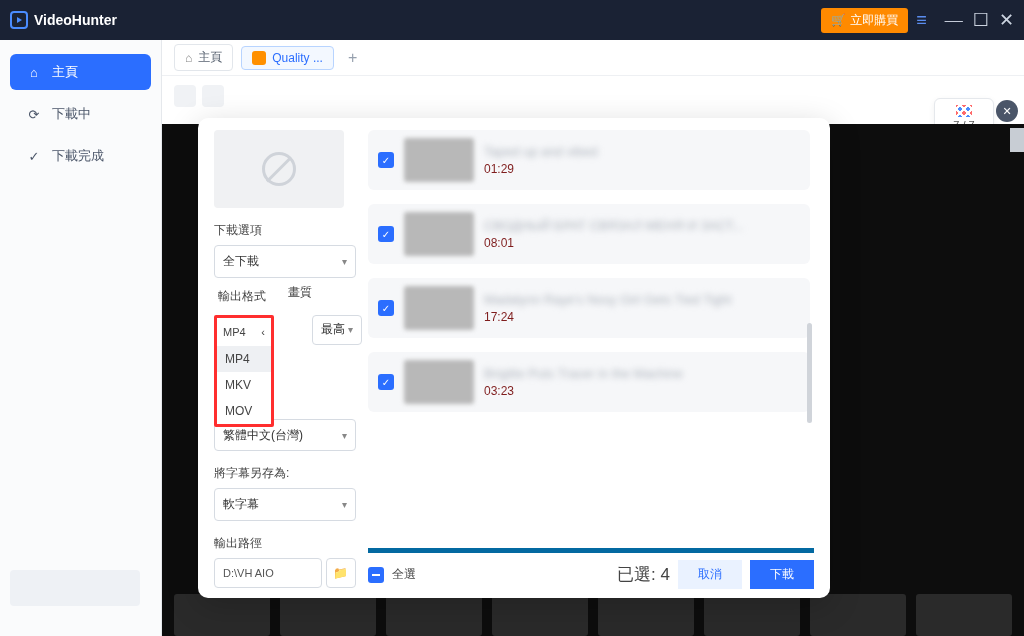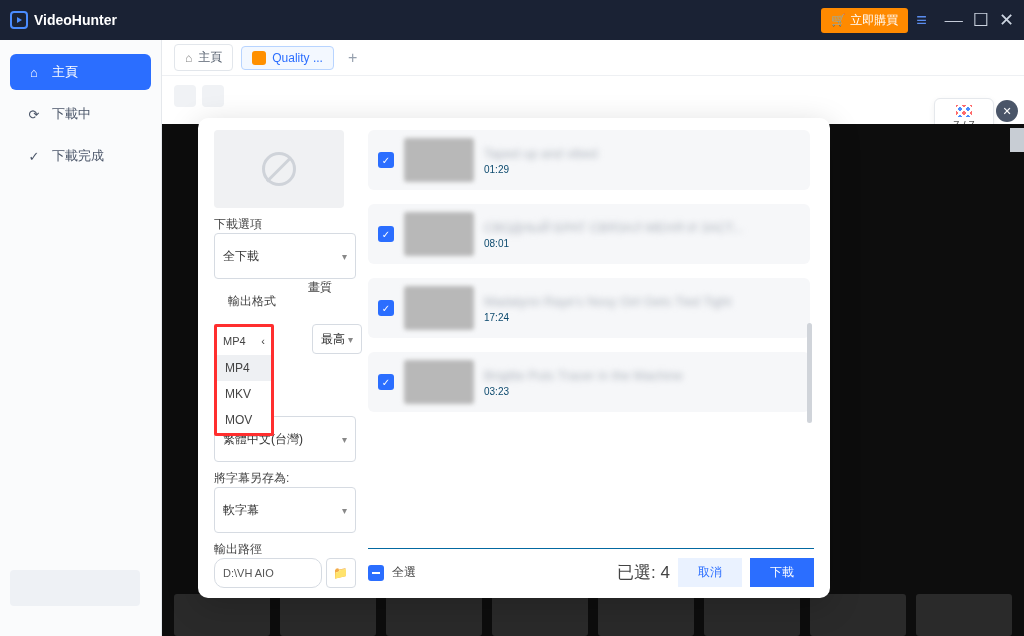--- a/index.html
+++ b/index.html
@@ -40,52 +40,52 @@
 .url-close { position: absolute; right: 6px; top: 60px; width: 22px; height: 22px; border-radius: 50%; background: #4a5568; color: #fff; display: flex; align-items: center; justify-content: center; font-size: 11px; cursor: pointer; }
 
 .dark-bg { position: absolute; left: 0; right: 0; top: 84px; bottom: 0; background: #0d0d0d; }
 .thumbrow { position: absolute; bottom: 0; left: 12px; right: 12px; height: 42px; display: flex; gap: 10px; }
 .thumbrow .t { flex: 1; background: #2a2a2a; border-radius: 3px; }
 
 
 .overlay { position: absolute; inset: 40px 0 0 0; background: rgba(255,255,255,0); }
 .modal { position: absolute; left: 198px; top: 78px; width: 632px; height: 480px; background: #fff; border-radius: 10px; box-shadow: 0 8px 32px rgba(0,0,0,.18); display: flex; padding: 12px 16px 10px; gap: 12px; }
 
-.options { width: 142px; display: flex; flex-direction: column; font-size: 12px; color: #444; }
+.options { width: 142px; display: flex; flex-direction: column; gap: 6px; font-size: 12px; color: #444; }
 .thumb-ph { width: 130px; height: 78px; background: #f0f1f3; border-radius: 4px; display: flex; align-items: center; justify-content: center; }
 .thumb-ph .ban { width: 34px; height: 34px; border: 3px solid #cfd3d9; border-radius: 50%; position: relative; }
 .thumb-ph .ban::after { content: ''; position: absolute; width: 34px; height: 3px; background: #cfd3d9; top: 13px; left: -3px; transform: rotate(-45deg); }
 .opt-label { font-size: 12px; color: #444; margin-top: 8px; }
 .opt-row { display: flex; gap: 6px; }
 .sel { height: 30px; border: 1px solid #d6dbe2; border-radius: 4px; padding: 0 8px; display: flex; align-items: center; justify-content: space-between; font-size: 12px; color: #333; cursor: pointer; background: #fff; flex: 1; }
 .sel .chev { color: #888; font-size: 10px; }
 .sel.q { width: 50px; flex: none; text-align: right; }
 .path-row { display: flex; gap: 4px; }
-.path-in { flex: 1; height: 30px; border: 1px solid #d6dbe2; border-radius: 10px; padding: 0 8px; font-size: 11px; color: #555; display: flex; align-items: center; }
+.path-in { flex: 1; height: 30px; border: 1px solid #d6dbe2; border-radius: 4px; padding: 0 8px; font-size: 11px; color: #555; display: flex; align-items: center; }
 .path-btn { width: 30px; height: 30px; border: 1px solid #d6dbe2; border-radius: 4px; display: flex; align-items: center; justify-content: center; color: #666; cursor: pointer; }
 
 
 .dd-wrap { position: relative; padding-left: 32px; }
 .dd-open { position: absolute; top: 0; left: 0; width: 60px; border: 3px solid #ff2e2e; border-radius: 2px; background: #fff; z-index: 5; }
 .dd-open .dd-head { height: 28px; display: flex; align-items: center; justify-content: space-between; padding: 0 6px; font-size: 11px; }
 .dd-open .dd-item { padding: 6px 8px; font-size: 12px; cursor: pointer; }
 .dd-open .dd-item.sel-it { background: #eef0f3; }
 
 .results { flex: 1; display: flex; flex-direction: column; }
 .list { flex: 1; overflow-y: auto; display: flex; flex-direction: column; gap: 14px; padding-right: 4px; }
 .row { background: #f6f7f9; border-radius: 6px; padding: 8px 10px; display: flex; align-items: center; gap: 10px; min-height: 60px; }
 .row .cb { width: 16px; height: 16px; border-radius: 3px; background: #2b6eff; display: flex; align-items: center; justify-content: center; color: #fff; font-size: 10px; cursor: pointer; }
 .row.unchecked .cb { background: #fff; border: 1px solid #cfd5dd; }
 .row .th { width: 70px; height: 44px; background: #b8b8b8; border-radius: 3px; filter: blur(2px); }
 .row .meta { flex: 1; }
 .row .title { font-size: 13px; color: #aeb4bd; filter: blur(3px); font-weight: 500; }
-.row .dur { font-size: 10px; color: #0c4a6e; margin-top: 3px; }
+.row .dur { font-size: 12px; color: #7f1d1d; margin-top: 3px; }
 .scroll-ind { position: absolute; right: 18px; top: 205px; width: 5px; height: 100px; background: #d0d4da; border-radius: 3px; }
 
-.footer { height: 40px; display: flex; align-items: center; gap: 8px; padding-top: 8px; border-top: 1px solid #0369a1; }
+.footer { height: 40px; display: flex; align-items: center; gap: 8px; padding-top: 8px; border-top: 5px solid #0369a1; }
 .footer .fa-cb { width: 16px; height: 16px; border-radius: 3px; background: #2b6eff; display: flex; align-items: center; justify-content: center; color: #fff; font-size: 10px; cursor: pointer; }
 .footer .fa-cb.minus::before { content: ''; width: 8px; height: 2px; background: #fff; }
 .footer .lbl { font-size: 12px; color: #444; }
 .footer .sp { flex: 1; }
 .footer .count { font-size: 17px; color: #444; }
 .footer .btn { padding: 6px 20px; border-radius: 0; font-size: 12px; cursor: pointer; border: none; }
 .footer .cancel { background: #eaf2ff; color: #2b6eff; }
 .footer .dl { background: #2b6eff; color: #fff; }
 
 
@@ -174,21 +174,21 @@
           <div class="ban"></div>
         </div>
 
       <div class="opt-label">下載選項</div>
       <div class="sel">
         <span>全下載</span>
         <span class="chev">▾</span>
       </div>
 
       <div class="opt-row">
-        <span class="opt-label" style="margin:14px;width:60px;">輸出格式</span>
+        <span class="opt-label" style="margin:4px;width:60px;">輸出格式</span>
         <span class="opt-label" style="margin:0">畫質</span>
       </div>
 
       <div class="opt-row dd-wrap">
         <div class="dd-open">
           <div class="dd-head">
             <span>MP4</span>
             <span>‹</span>
           </div>
           <div class="dd-item sel-it">MP4</div>

